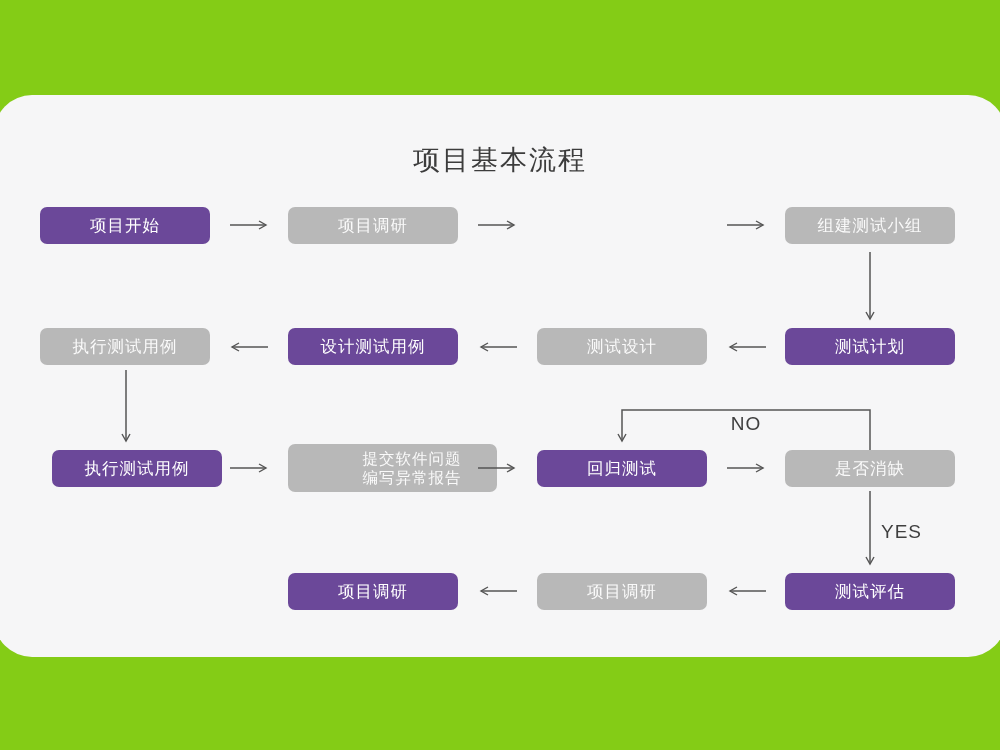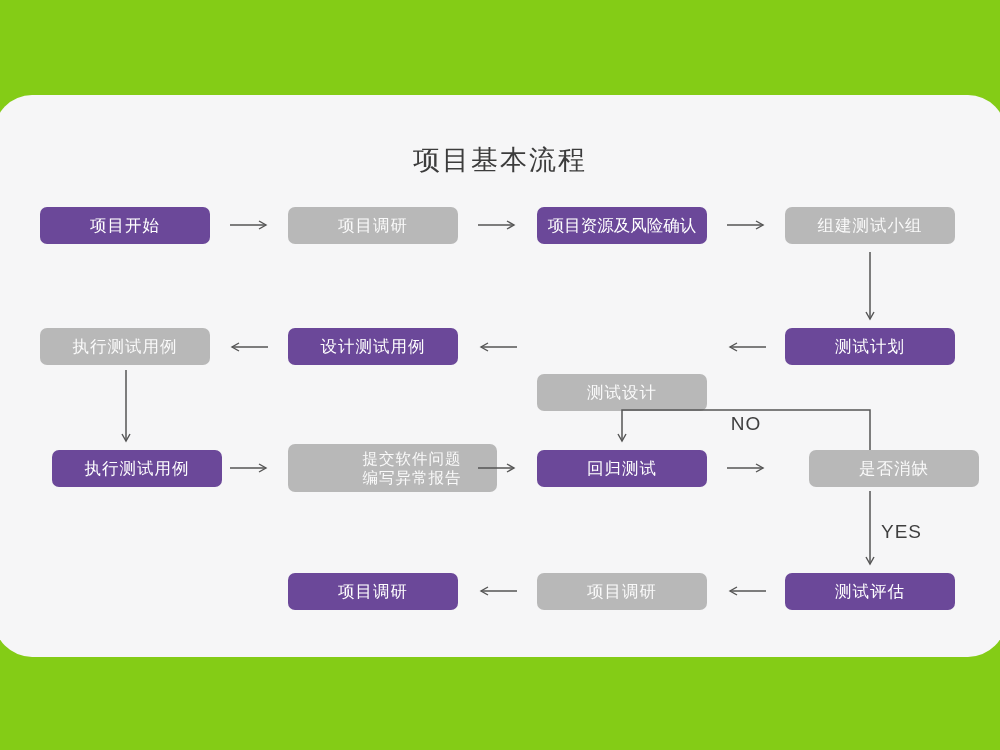--- a/index.html
+++ b/index.html
@@ -44,33 +44,32 @@
 <body>
 
 <div id="stage">
 
   <div class="card"></div>
 
   <div class="title">项目基本流程</div>
 
   <div class="node purple" style="left:40px;top:207px;">项目开始</div>
   <div class="node gray" style="left:288px;top:207px;">项目调研</div>
-  <div class="node purple longtext" style="left:537px;top:207px;">项目资源及风险确认</div>
   <div class="node gray" style="left:785px;top:207px;">组建测试小组</div>
 
   <div class="node purple" style="left:785px;top:328px;">测试计划</div>
-  <div class="node gray" style="left:537px;top:328px;margin-top:46px;">测试设计</div>
+  <div class="node gray" style="left:537px;top:328px;">测试设计</div>
   <div class="node purple" style="left:288px;top:328px;">设计测试用例</div>
   <div class="node gray" style="left:40px;top:328px;">执行测试用例</div>
 
   <div class="node purple" style="left:52px;top:450px;">执行测试用例</div>
   <div class="node gray tall" style="left:288px;top:444px;">提交软件问题
 编写异常报告</div>
   <div class="node purple" style="left:537px;top:450px;">回归测试</div>
-  <div class="node gray" style="left:785px;top:450px;margin-left:24px;">是否消缺</div>
+  <div class="node gray" style="left:785px;top:450px;">是否消缺</div>
 
   <div class="node purple" style="left:785px;top:573px;">测试评估</div>
   <div class="node gray" style="left:537px;top:573px;">项目调研</div>
   <div class="node purple" style="left:288px;top:573px;">项目调研</div>
 
   <div class="branch-label" style="left:724px;top:413px;width:44px;text-align:center;">NO</div>
   <div class="branch-label" style="left:881px;top:521px;">YES</div>
 
   <svg class="connectors" width="1000" height="750" viewBox="0 0 1000 750">
     <defs>

